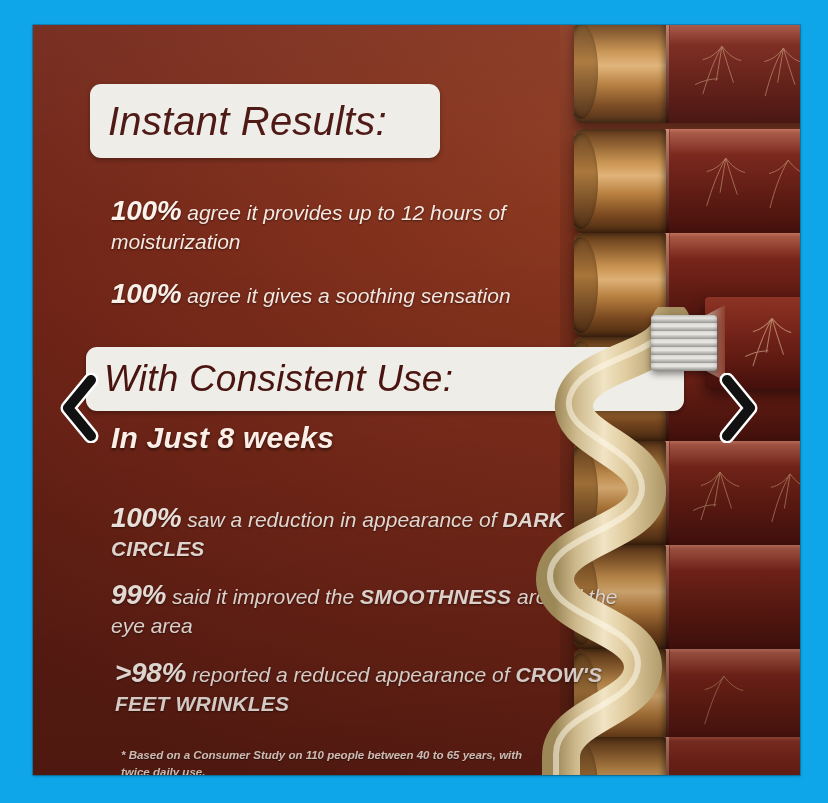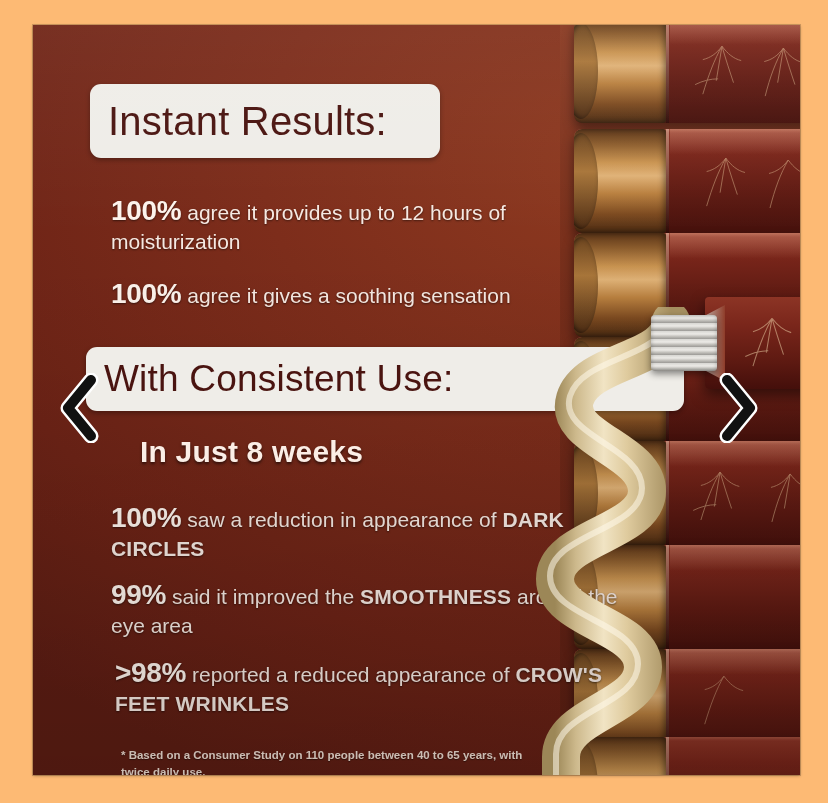--- a/index.html
+++ b/index.html
@@ -4,21 +4,21 @@
 <style>
   html,body{margin:0;padding:0;}
   body{
     width:828px;height:803px;
     background:#ffffff;
     font-family:"Liberation Sans", sans-serif;
     overflow:hidden;
   }
 
   
-  #page{position:relative;width:828px;height:803px;background:#fdba74;}
+  #page{position:relative;width:828px;height:803px;background:#0ea5e9;font-style:italic;}
 
   
   #banner{
     position:absolute;
     left:33px; top:25px;
     width:767px; height:750px;
     overflow:hidden;
     background:
       radial-gradient(120% 90% at 78% 18%, #8e3a20 0%, #7d2d1b 40%, #6d2316 75%, #5d1d13 100%);
     box-shadow:0 0 0 1px rgba(0,0,0,.18), 0 1px 3px rgba(0,0,0,.28);
@@ -147,24 +147,24 @@
   }
   .claim .caps{font-weight:700;letter-spacing:.2px;}
 
   #claim-1{left:78px; top:168px;}
   #claim-2{left:78px; top:251px;}
   #claim-3{left:78px; top:475px;}
   #claim-4{left:78px; top:552px;}
   #claim-5{left:82px; top:630px;}
 
   #subhead{
-    position:absolute;left:78px;top:410px;
+    position:absolute;left:78px;top:396px;
     font-size:30px;font-weight:700;color:#fbeee6;
     text-shadow:0 2px 3px rgba(0,0,0,.55);
-    letter-spacing:.2px; z-index:2;margin-left:29px;
+    letter-spacing:.2px; z-index:2;
   }
 
   #footnote{
     position:absolute;left:88px;top:722px;
     width:430px;
     font-size:11.5px;line-height:1.45;font-weight:700;
     color:#f0ded3;
     text-shadow:0 1px 1px rgba(0,0,0,.45);
   }
 

